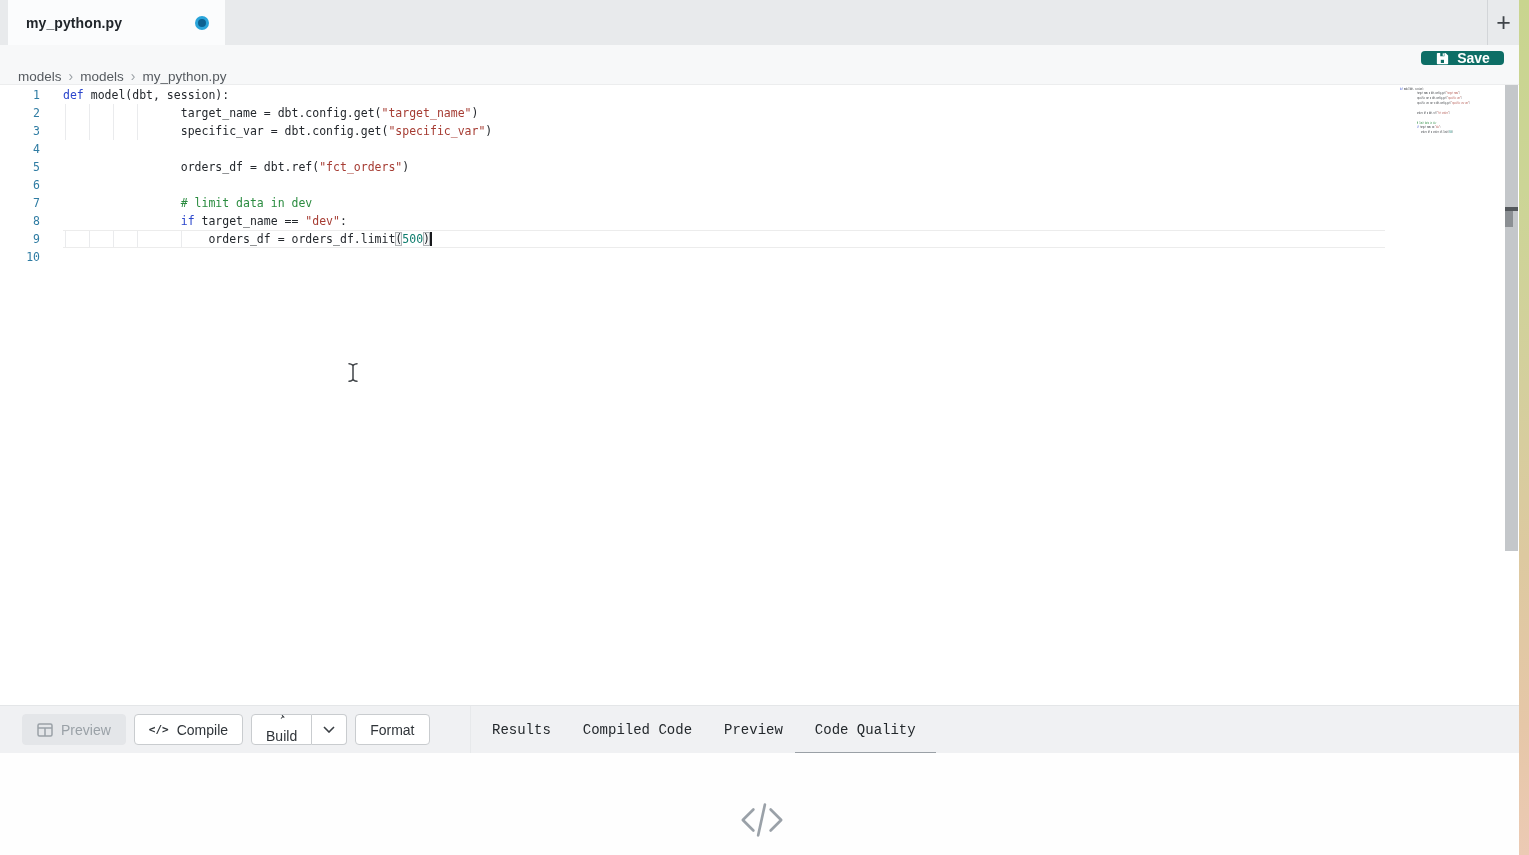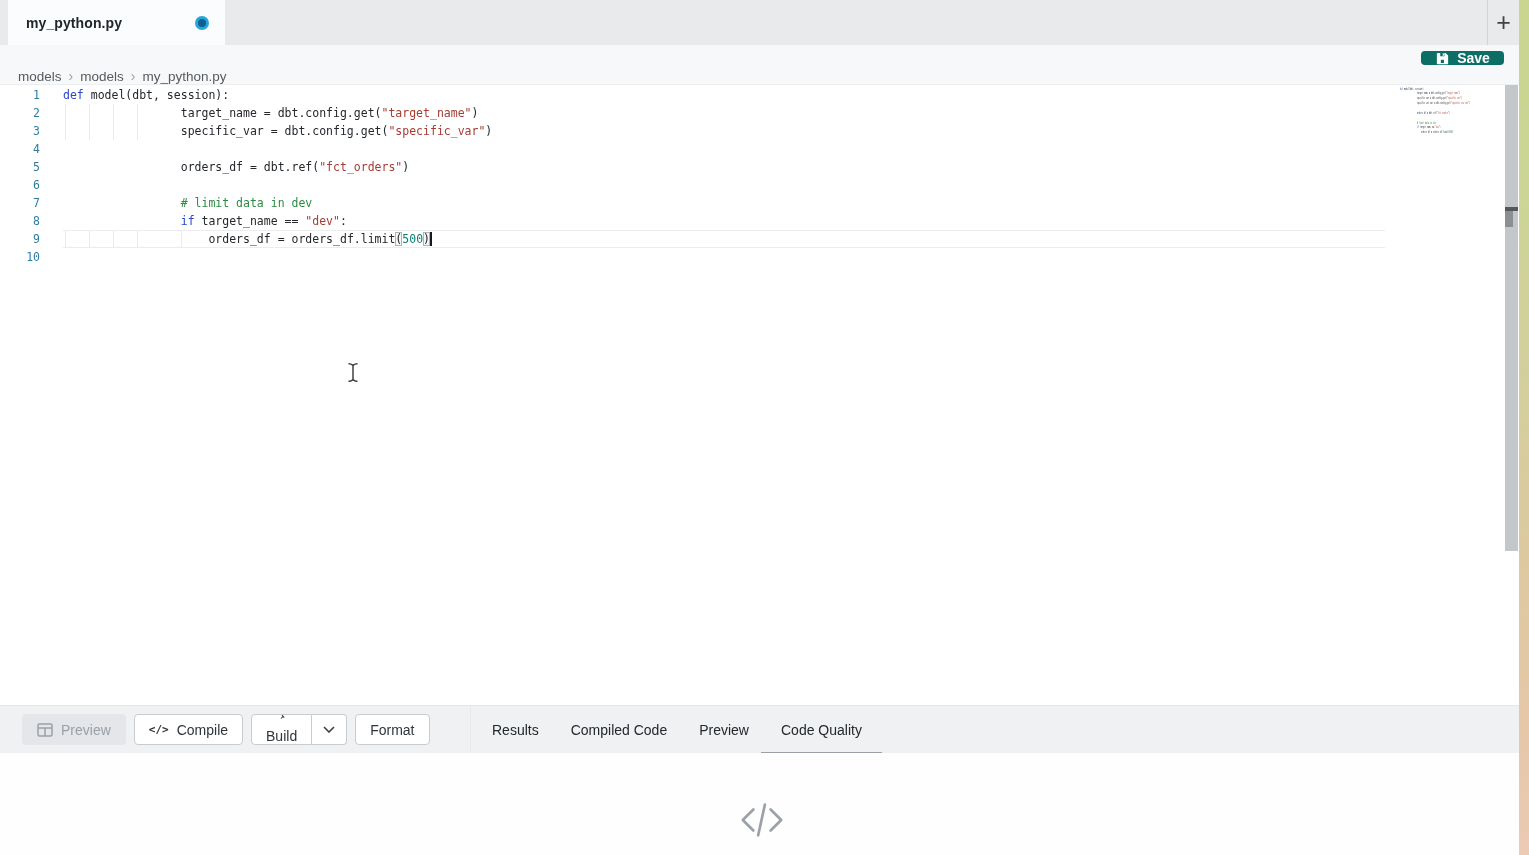--- a/index.html
+++ b/index.html
@@ -76,21 +76,21 @@
     padding:0 14px; font-family:inherit; cursor:pointer; }
   .btn.disabled { background:#e4e6e9; border:1px solid #e4e6e9; color:#9aa1a7; cursor:default; }
   .btn.normal { background:#fff; border:1px solid #c9cccf; color:#2f3439; }
   .btn-group { display:flex; }
   .btn-group .btn.main  { border-radius:4px 0 0 4px;flex-direction:column; }
   .btn-group .btn.caret { border-radius:0 4px 4px 0; border-left:none; padding:0 11px; }
   .compile-glyph { font-family:"DejaVu Sans Mono", monospace; font-size:11px; font-weight:bold; color:#2f3439; }
 
   .ptabs { position:absolute; left:492px; top:0; height:48px; display:flex; gap:32px; align-items:stretch;
     font-size:14px; color:#23282c; }
-  .ptab { position:relative; display:flex; align-items:center; cursor:pointer; }
+  .ptab { position:relative; display:flex; align-items:center; cursor:pointer;font-family:Liberation Mono, monospace; }
   .ptab.active::after { content:""; position:absolute; left:-20px; right:-20px; bottom:-2px; height:4px;
     background:#9aa0a6; }
 
   
   .bottompanel { position:absolute; left:0; top:753px; width:1519px; height:102px; background:#fefefe; }
   .empty-icon { position:absolute; left:739px; top:799px; }
 </style>
 </head>
 <body>
 

